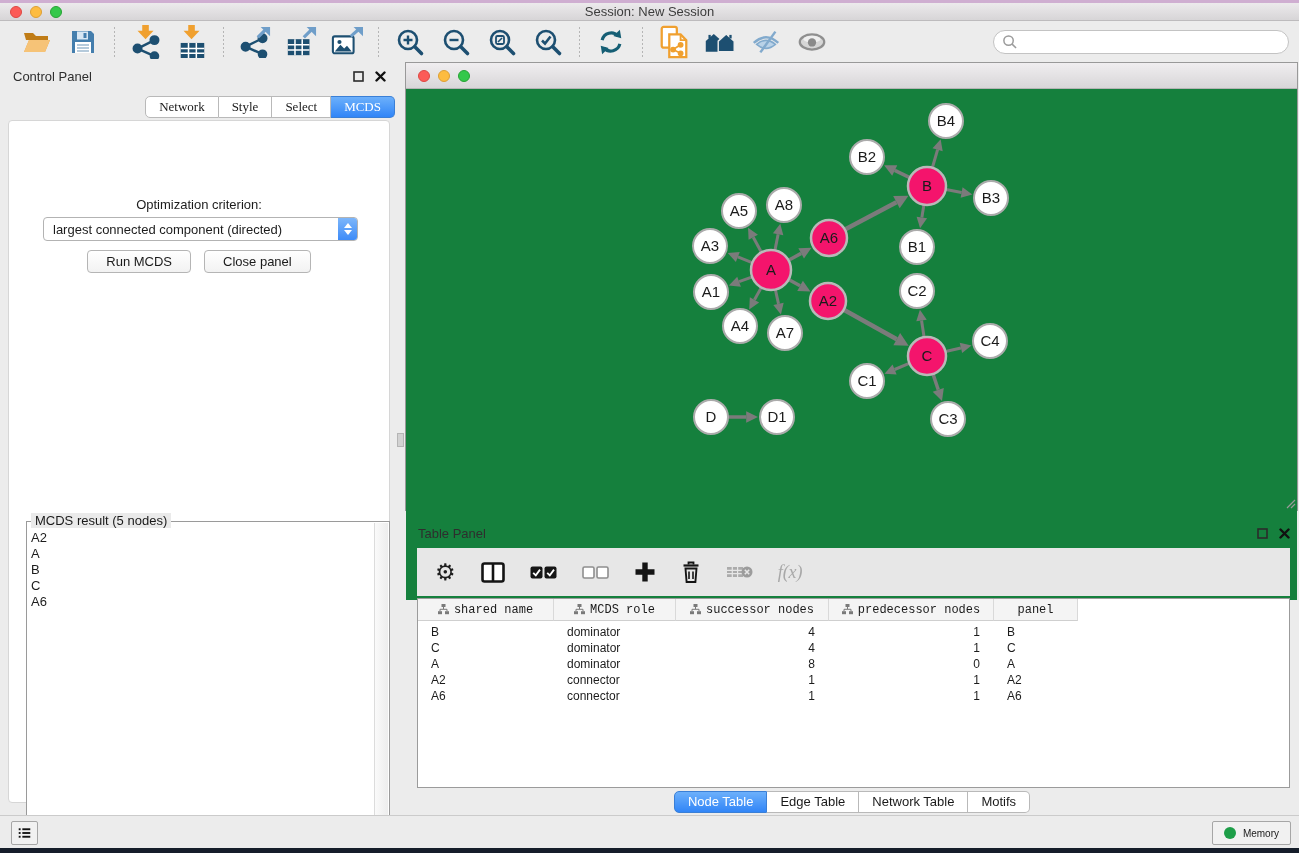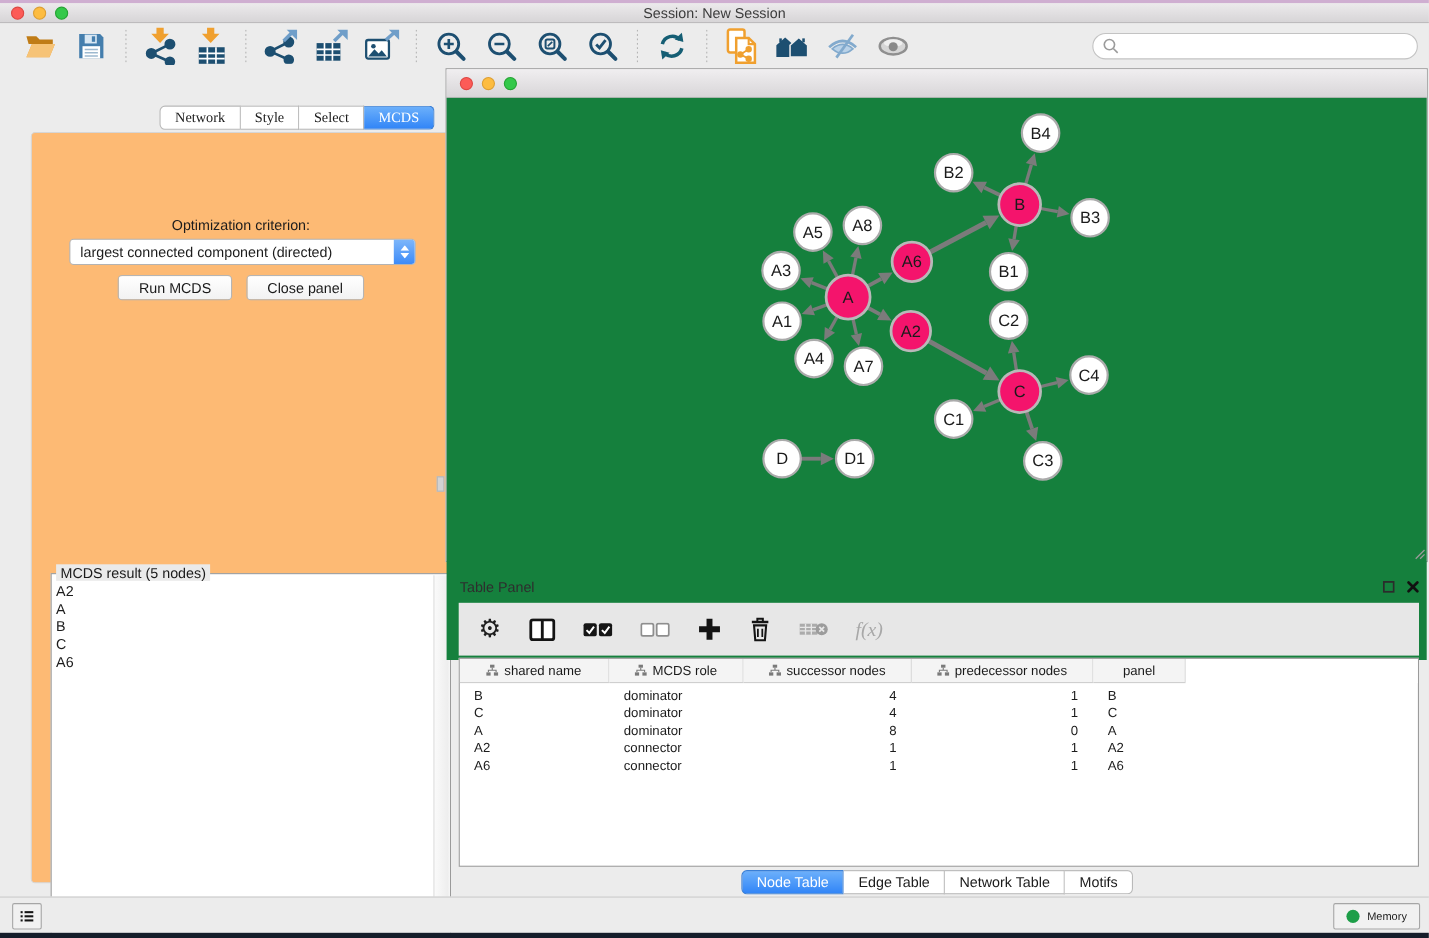--- a/index.html
+++ b/index.html
@@ -42,21 +42,21 @@
   .win-btn { position:absolute; top:7px; width:14px; height:14px; background:none; border:none;
     padding:0; display:flex; align-items:center; justify-content:center; }
   .seg { display:flex; height:22px; font-size:13px; }
   .seg .tab { background:#fff; border:1px solid #b9b9b9; border-left:none; padding:0 13px;
     line-height:20px; color:#1a1a1a; }
   .seg .tab:first-child { border-left:1px solid #b9b9b9; border-radius:5px 0 0 5px; }
   .seg .tab:last-child { border-radius:0 5px 5px 0; }
   .seg .tab.active { background:linear-gradient(#6cb0fb,#3185f7); border-color:#3a7fd6; color:#fff; }
   .cp-tabs { position:absolute; top:34px; left:0; right:0; display:flex; justify-content:flex-end;font-family:Liberation Serif, serif; }
   .cp-body { position:absolute; left:8px; top:58px; width:382px; height:683px;
-    background:#fdba74; border:1px solid #d6d6d6; border-radius:4px;margin-left:20px; }
+    background:#ffffff; border:1px solid #d6d6d6; border-radius:4px; }
   .opt-label { position:absolute; top:76px; left:0; right:0; text-align:center; font-size:13px; }
   .select { position:absolute; top:96px; left:34px; width:315px; height:24px; background:#fff;
     border:1px solid #b3b3b3; border-radius:4px; display:flex; align-items:center; }
   .select .sel-text { flex:1; padding-left:9px; font-size:13px; white-space:nowrap; overflow:hidden; }
   .select .stepper { width:19px; height:22px; margin-right:0; border-radius:0 3px 3px 0;
     background:linear-gradient(#7db6fa,#3d8bf8); display:flex; flex-direction:column;
     align-items:center; justify-content:center; gap:2px; }
   .cp-buttons { position:absolute; top:129px; left:0; right:0; display:flex; justify-content:center; gap:13px; }
   .push-btn { height:23px; background:linear-gradient(#ffffff,#f2f2f2); border:1px solid #b5b5b5;
     border-radius:4px; font-size:13px; font-family:"Liberation Sans",sans-serif; padding:0 18px; color:#1a1a1a; }
@@ -90,21 +90,21 @@
   
   .table-panel { position:absolute; left:405px; top:520px; width:894px; height:295px; }
   .tp-title { position:absolute; left:13px; top:6px; font-size:13px; color:#2e2e2e; }
   .tp-toolbar { position:absolute; left:12px; right:9px; top:28px; height:48px; background:#e7e7e7;
     display:flex; align-items:center; gap:25px; padding-left:18px; }
   .tp-tool { background:none; border:none; padding:0; display:flex; align-items:center; justify-content:center; }
   .gear-glyph { font-size:23px; line-height:23px; color:#1f1f1f; font-family:"DejaVu Sans",sans-serif; }
   .fx { font-family:"Liberation Serif",serif; font-style:italic; font-size:18px; color:#a8a8a8; }
   .tp-table { position:absolute; left:12px; right:9px; top:78px; height:190px; background:#fff;
     border:1px solid #9b9b9b; overflow:hidden; }
-  .tp-header { display:flex; height:22px; }
+  .tp-header { display:flex; height:22px;font-family:Liberation Mono, monospace; }
   .th { height:22px; background:#f4f4f4; border-bottom:1px solid #cfcfcf; border-right:1px solid #d9d9d9;
     display:flex; align-items:center; justify-content:center; gap:5px; font-size:12px; color:#1a1a1a; }
   .th-fill { flex:1; background:#fff; border-bottom:1px solid #fff; }
   .tr { display:flex; height:16px; align-items:center; font-size:12px; }
   .tr:first-child { margin-top:3px; }
   .td { display:flex; align-items:center; height:16px; }
   .td.left { justify-content:flex-start; padding-left:13px; }
   .td.right { justify-content:flex-end; padding-right:14px; }
   .tp-tabs { position:absolute; left:0; right:0; bottom:2px; display:flex; justify-content:center;margin-top:29px; }
 
@@ -277,20 +277,33 @@
   <div class="search">
     <svg width="15" height="15" viewBox="0 0 16 16">
       <circle cx="7" cy="7" r="5" fill="none" stroke="#9b9b9b" stroke-width="1.6"></circle>
       <path d="M10.8 10.8 L15 15" stroke="#9b9b9b" stroke-width="1.6"></path>
     </svg>
     <input value="" style="">
   </div>
 </div>
 
 <div class="control-panel">
+  <div class="cp-head">
+    <span class="cp-title">Control Panel</span>
+    <button class="win-btn" style="right:30px;">
+      <svg width="11" height="11" viewBox="0 0 11 11">
+        <rect x="1" y="1" width="9" height="9" fill="none" stroke="#2b2b2b" stroke-width="1.6"></rect>
+      </svg>
+    </button>
+    <button class="win-btn" style="right:8px;">
+      <svg width="11" height="11" viewBox="0 0 11 11">
+        <path d="M1.5 1.5 L9.5 9.5 M9.5 1.5 L1.5 9.5" stroke="#111" stroke-width="2.4" stroke-linecap="round"></path>
+      </svg>
+    </button>
+  </div>
   <div class="cp-tabs seg" id="cp-tabs">
       <span class="tab">Network</span>
       <span class="tab">Style</span>
       <span class="tab">Select</span>
       <span class="tab active">MCDS</span>
     </div>
   <div class="cp-body">
     <div class="opt-label">Optimization criterion:</div>
     <div class="select">
       <span class="sel-text">largest connected component (directed)</span>

